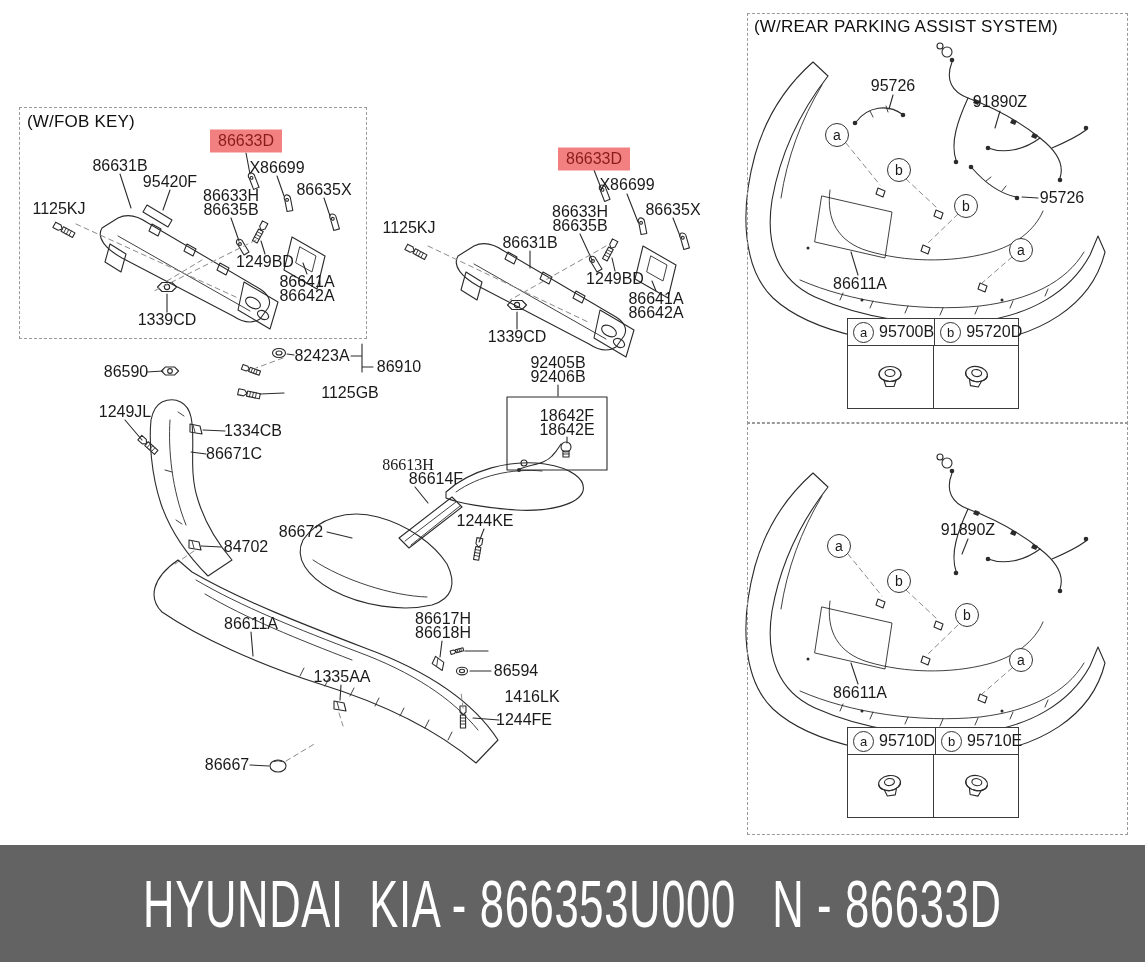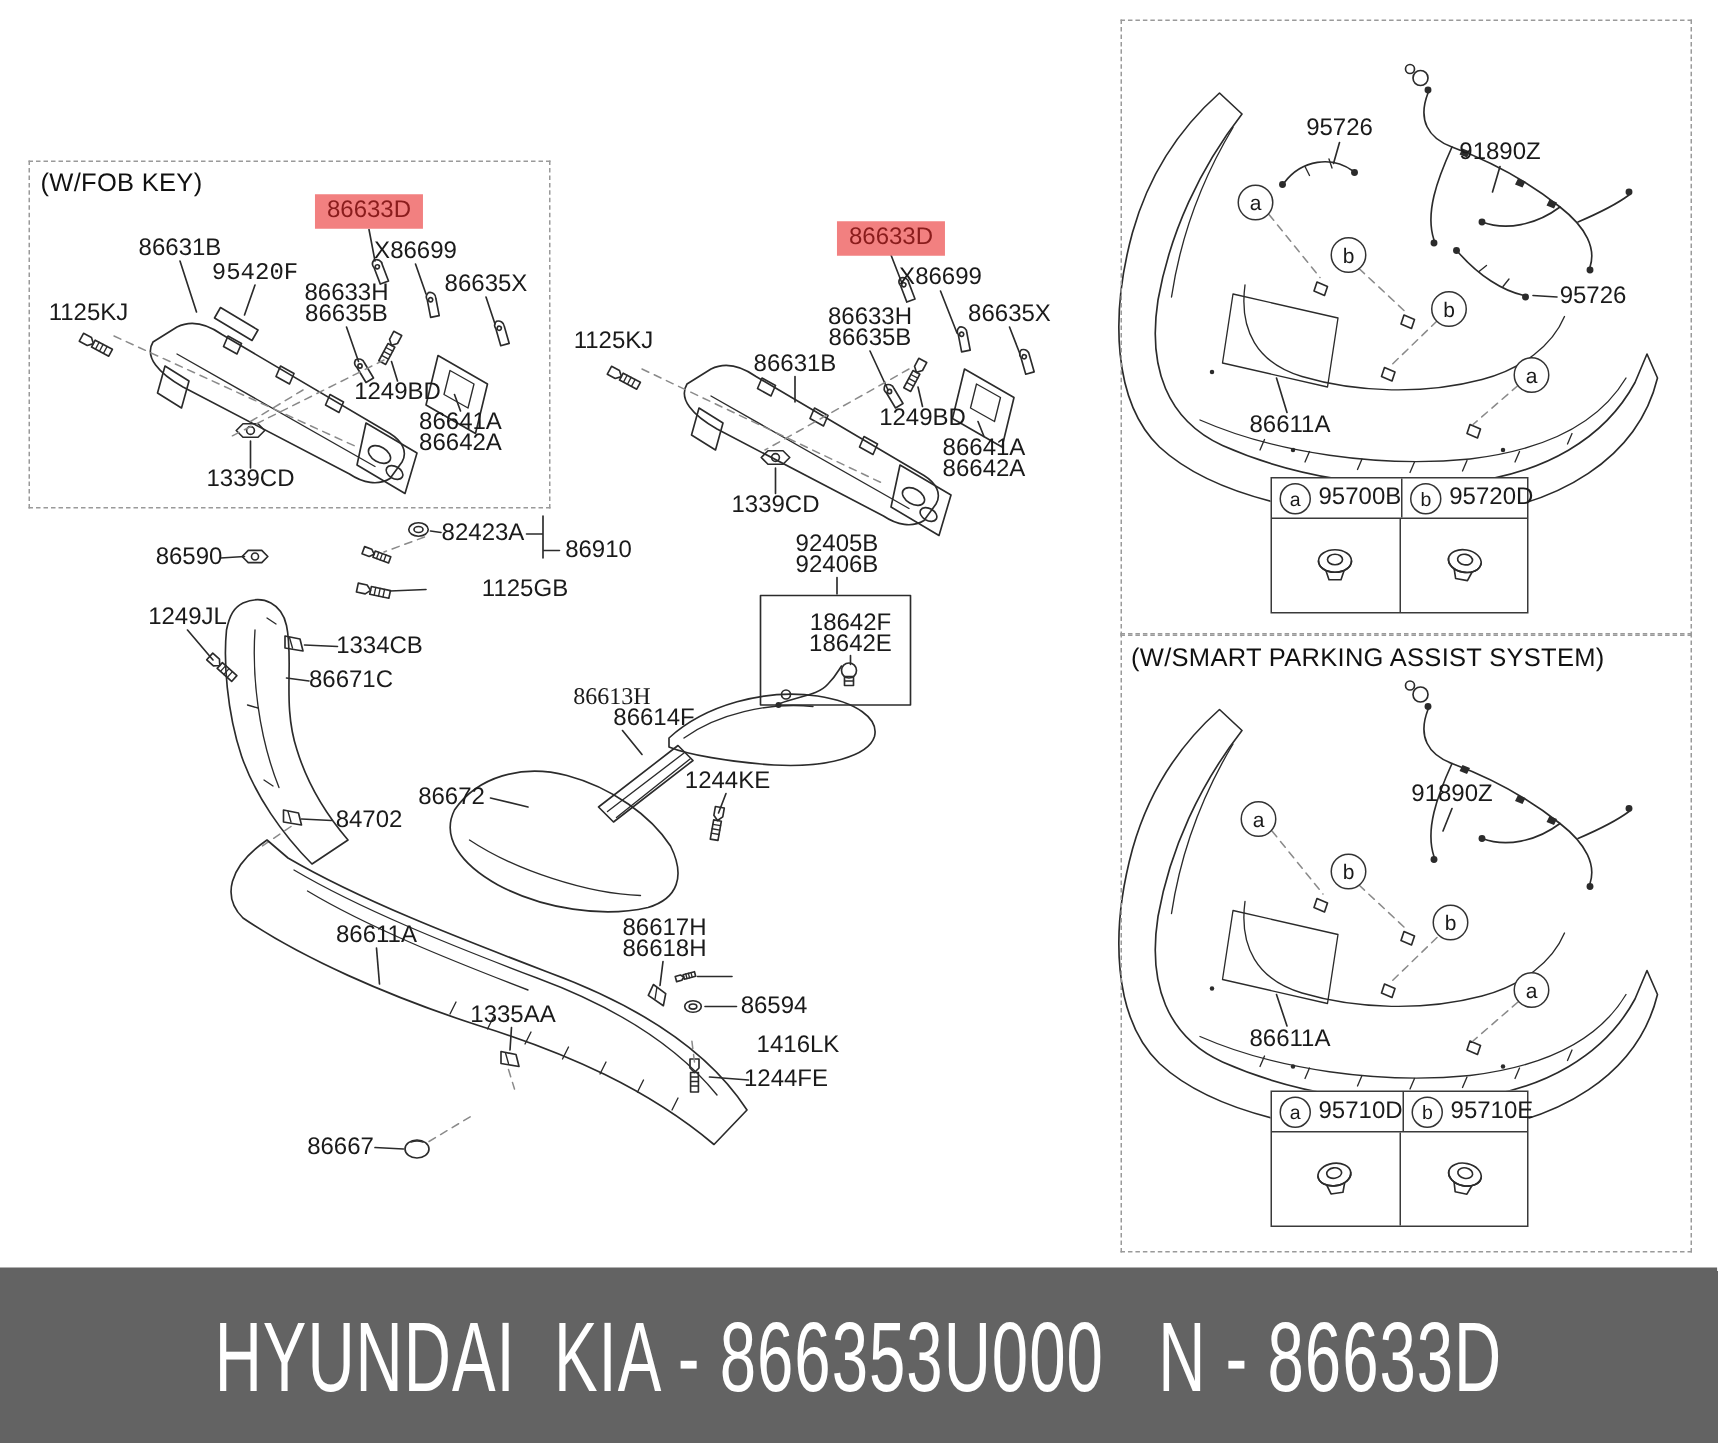--- a/index.html
+++ b/index.html
@@ -232,21 +232,21 @@
       <path d="M968,539 L962,554 M858,684 L851,663"></path>
       <path class="dash" d="M848,554 L882,596 M906,590 L936,618 M958,625 L927,655 M1012,668 L982,694"></path>
     </g>
   </svg>
 
   <div class="dashed-box" style="left:19px;top:107px;width:346px;height:230px;"></div>
   <div class="dashed-box" style="left:747px;top:13px;width:379px;height:409px;"></div>
   <div class="dashed-box" style="left:747px;top:422px;width:379px;height:411px;"></div>
 
   <div class="box-title" style="left:27px;top:112px;">(W/FOB KEY)</div>
-  <div class="box-title" style="left:754px;top:429px;">(W/SMART PARKING ASSIST SYSTEM)</div>
+  <div class="box-title" style="left:754px;top:17px;">(W/REAR PARKING ASSIST SYSTEM)</div>
 
   <div class="legend" style="left:847px;top:318px;">
     <div class="hdr">
       <div class="cell">
         <span class="circ">a</span>
         <span>95700B</span>
       </div>
       <div class="cell">
         <span class="circ">b</span>
         <span>95720D</span>
@@ -292,21 +292,21 @@
   </div>
 
   <div id="footer">
     <div class="ftxt">
       <span>HYUNDAI  KIA - 866353U000</span>
       <span>N - 86633D</span>
     </div>
   </div>
 
 <div class="callout" style="left: 120px; top: 166px;">86631B</div>
-    <div class="callout" style="left: 170px; top: 182px; font-family: Liberation Mono, monospace;">95420F</div>
+    <div class="callout" style="left: 170px; top: 182px;">95420F</div>
     <div class="callout hl" style="left: 246px; top: 141px;">86633D</div>
     <div class="callout" style="left: 277px; top: 168px;">X86699</div>
     <div class="callout" style="left: 231px; top: 196px;">86633H</div>
     <div class="callout" style="left: 231px; top: 210px;">86635B</div>
     <div class="callout" style="left: 324px; top: 190px;">86635X</div>
     <div class="callout" style="left: 59px; top: 209px;">1125KJ</div>
     <div class="callout" style="left: 265px; top: 262px;">1249BD</div>
     <div class="callout" style="left: 307px; top: 282px;">86641A</div>
     <div class="callout" style="left: 307px; top: 296px;">86642A</div>
     <div class="callout" style="left: 167px; top: 320px;">1339CD</div>

